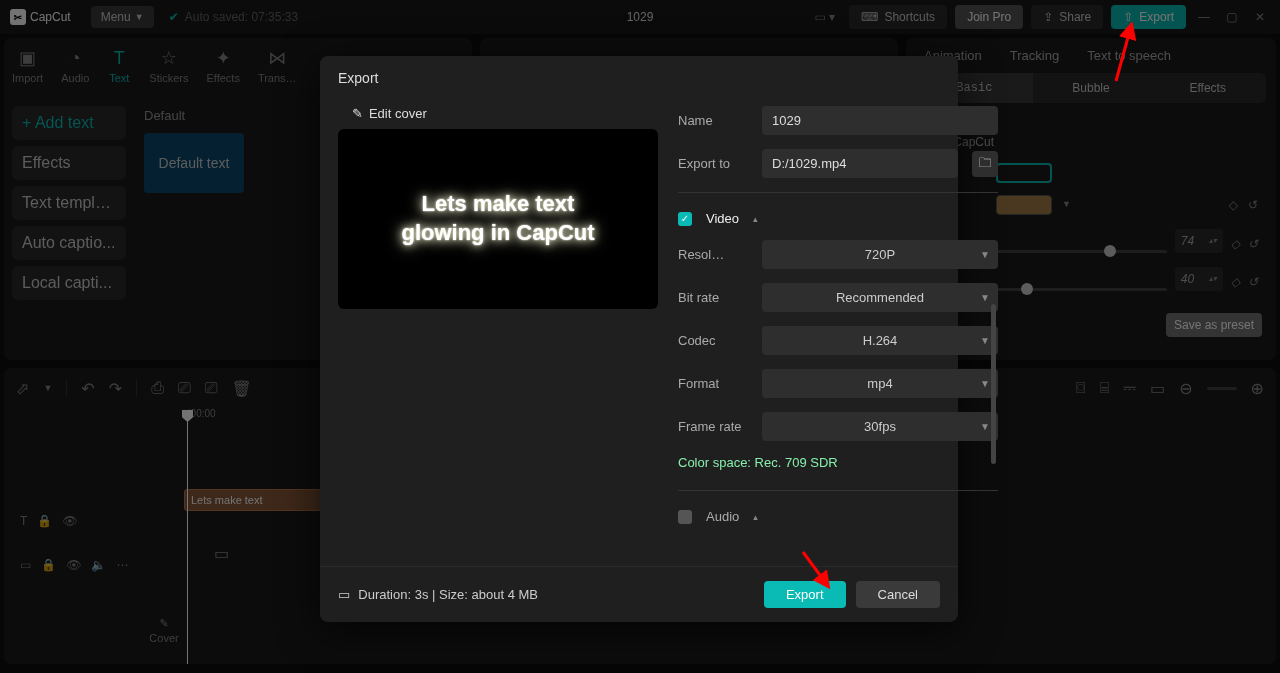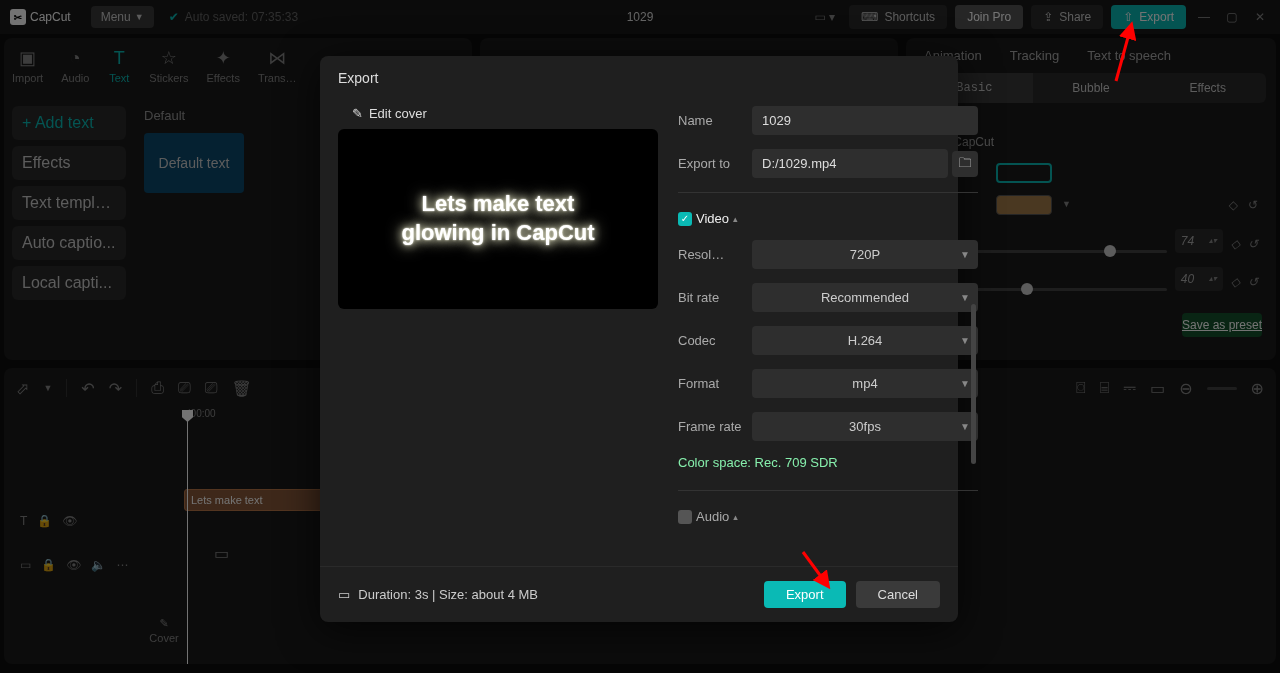--- a/index.html
+++ b/index.html
@@ -40,21 +40,21 @@
 .props{padding:12px 18px;font-size:12px;color:#aaa;line-height:1.5;}
 .props-row{display:flex;align-items:center;gap:10px;margin-top:12px;}
 .swatch-teal{width:56px;height:20px;border:2px solid #0abab5;border-radius:4px;}
 .swatch{width:56px;height:20px;border-radius:4px;}
 .slider-row{display:flex;align-items:flex-end;gap:8px;margin-top:14px;font-style:italic;}
 .slider{flex:1;height:3px;background:#444;position:relative;border-radius:2px;}
 .slider-dot{position:absolute;width:12px;height:12px;background:#ccc;border-radius:50%;top:-5px;}
 .valbox{width:48px;background:#2a2a2a;padding:3px 6px;border-radius:4px;display:flex;align-items:center;justify-content:space-between;}
 .stepper{font-size:8px;color:#888;}
 .dia{color:#888;font-size:12px;}
-.save-preset{margin:10px 14px 0 auto;background:#14532d;color:#fff;padding:5px 0;border-radius:4px;font-size:12px;cursor:pointer;width:fit-content;text-decoration:underline;}
+.save-preset{margin:10px 14px 0 auto;background:#737373;color:#fff;padding:5px 8px;border-radius:4px;font-size:12px;cursor:pointer;width:fit-content;}
 .timeline{margin:4px;background:#1c1c1c;border-radius:8px;height:296px;display:flex;flex-direction:column;}
 .tl-toolbar{height:40px;display:flex;align-items:center;padding:0 12px;gap:14px;color:#888;}
 .tl-toolbar .sep{flex:1;}
 .tl-body{flex:1;display:flex;position:relative;}
 .tl-left{width:180px;display:flex;flex-direction:column;}
 .tl-cover{display:flex;flex-direction:column;align-items:center;color:#888;font-size:11px;margin-top:auto;margin-bottom:20px;margin-left:140px;gap:2px;}
 .tl-tracks{flex:1;position:relative;}
 .ruler{height:24px;color:#888;font-size:10px;padding-left:4px;display:flex;gap:300px;}
 .playhead{position:absolute;left:3px;top:2px;bottom:0;width:1px;background:#fff;}
 .playhead:before{content:"";position:absolute;top:0;left:-5px;width:11px;height:12px;background:#fff;clip-path:polygon(0 0,100% 0,100% 60%,50% 100%,0 60%);}
@@ -67,21 +67,21 @@
 
 .dim{position:absolute;inset:0;background:rgba(0,0,0,0.55);}
 .modal{position:absolute;left:320px;top:56px;width:638px;height:566px;background:#1f1f1f;border-radius:8px;box-shadow:0 8px 40px rgba(0,0,0,0.7);display:flex;flex-direction:column;}
 .modal-hdr{padding:14px 18px;color:#ddd;font-size:14px;}
 .modal-body{flex:1;display:flex;gap:20px;padding:0 18px;}
 .mb-left{width:320px;}
 .editcover{display:flex;align-items:center;gap:6px;color:#ddd;font-size:13px;margin-bottom:8px;cursor:pointer;margin-left:14px;margin-top:6px;}
 .preview{width:320px;height:180px;background:#000;border-radius:6px;display:flex;align-items:center;justify-content:center;text-align:center;}
 .glow{color:#fff;font-size:22px;font-weight:600;text-shadow:0 0 8px #ffd,0 0 16px #ffc,0 0 2px #fff;line-height:1.3;}
 .mb-right{flex:1;padding-top:6px;}
-.frow{display:flex;align-items:center;gap:4px;margin-bottom:14px;font-size:13px;color:#ccc;}
+.frow{display:flex;align-items:center;gap:14px;margin-bottom:14px;font-size:13px;color:#ccc;}
 .flabel{width:70px;color:#aaa;overflow:hidden;text-overflow:ellipsis;white-space:nowrap;}
 .finput{flex:1;background:#2e2e2e;border:none;padding:7px 10px;border-radius:4px;color:#ddd;font-size:13px;}
 .fsel{flex:1;background:#2e2e2e;padding:7px 10px;border-radius:4px;display:flex;align-items:center;justify-content:center;position:relative;cursor:pointer;}
 .fsel .caret{position:absolute;right:8px;color:#888;font-size:10px;}
 .folder-btn{width:26px;height:26px;background:#2e2e2e;border-radius:4px;display:flex;align-items:center;justify-content:center;color:#ddd;cursor:pointer;}
 .divider{height:1px;background:#333;margin:10px 0 18px;}
 .chk{width:14px;height:14px;background:#0abab5;border-radius:3px;display:inline-flex;align-items:center;justify-content:center;color:#fff;font-size:10px;}
 .chk-off{width:14px;height:14px;background:#555;border-radius:3px;}
 .section-title{font-weight:500;color:#eee;}
 .sec-caret{font-size:9px;color:#888;}

